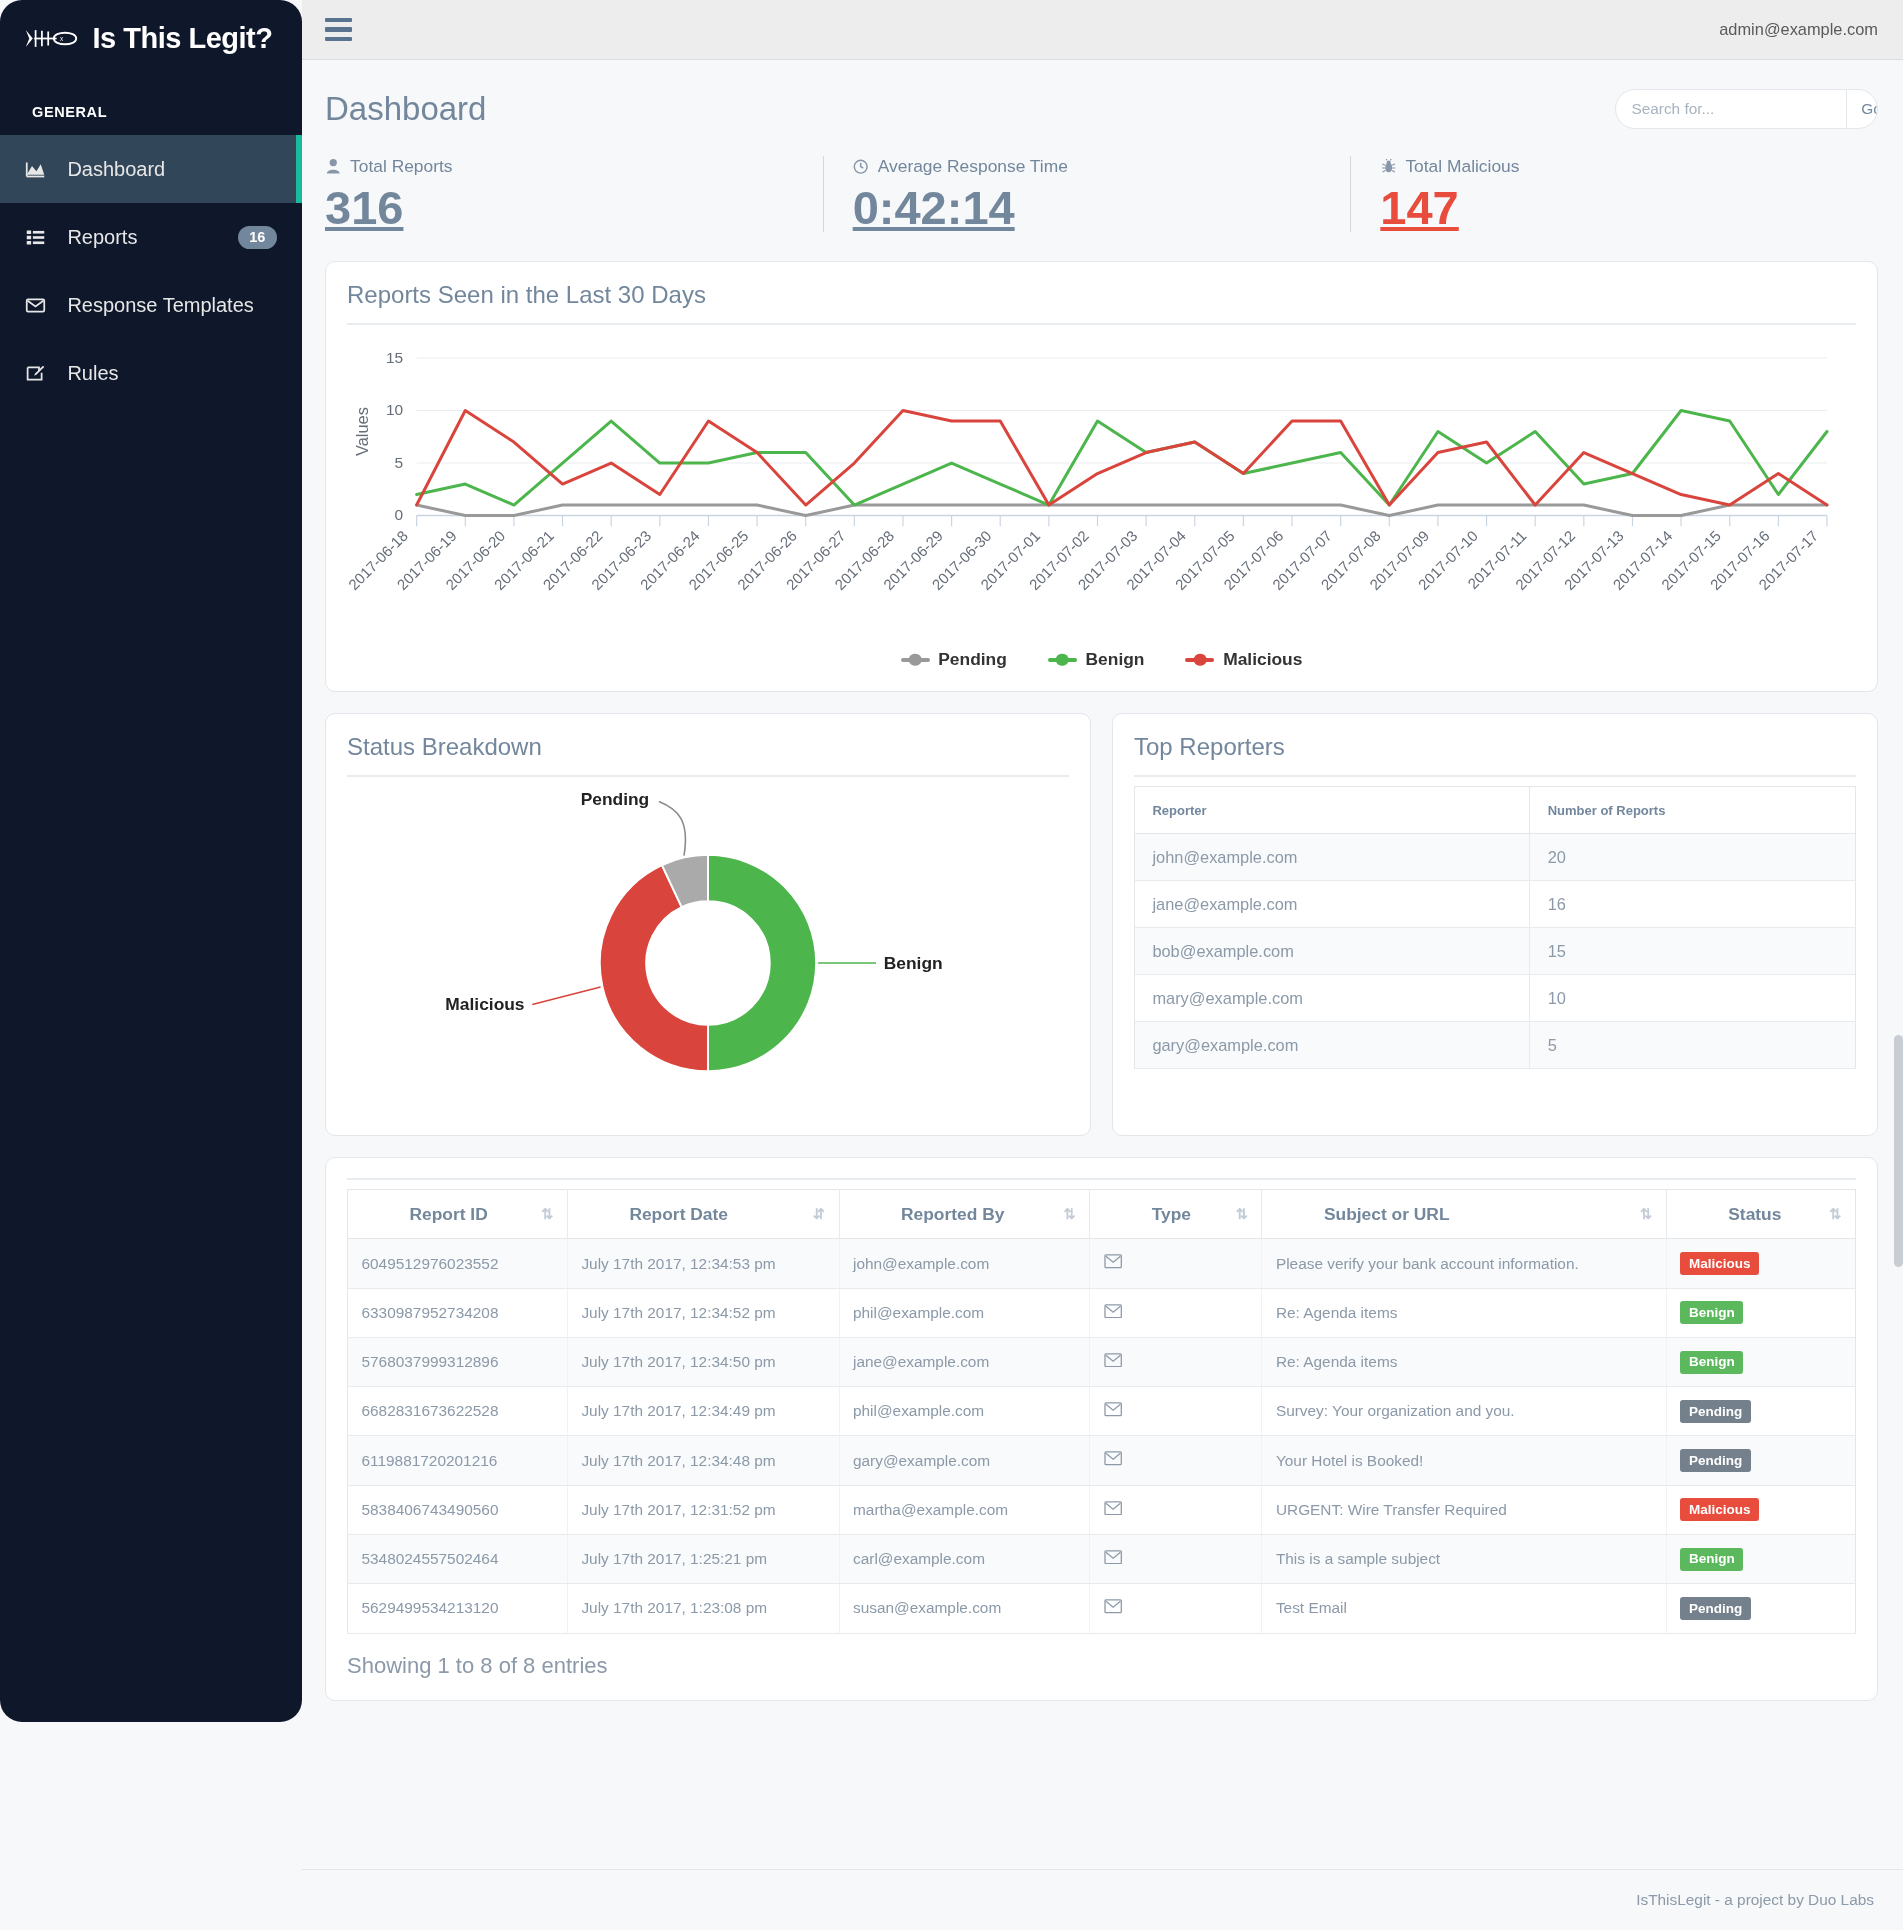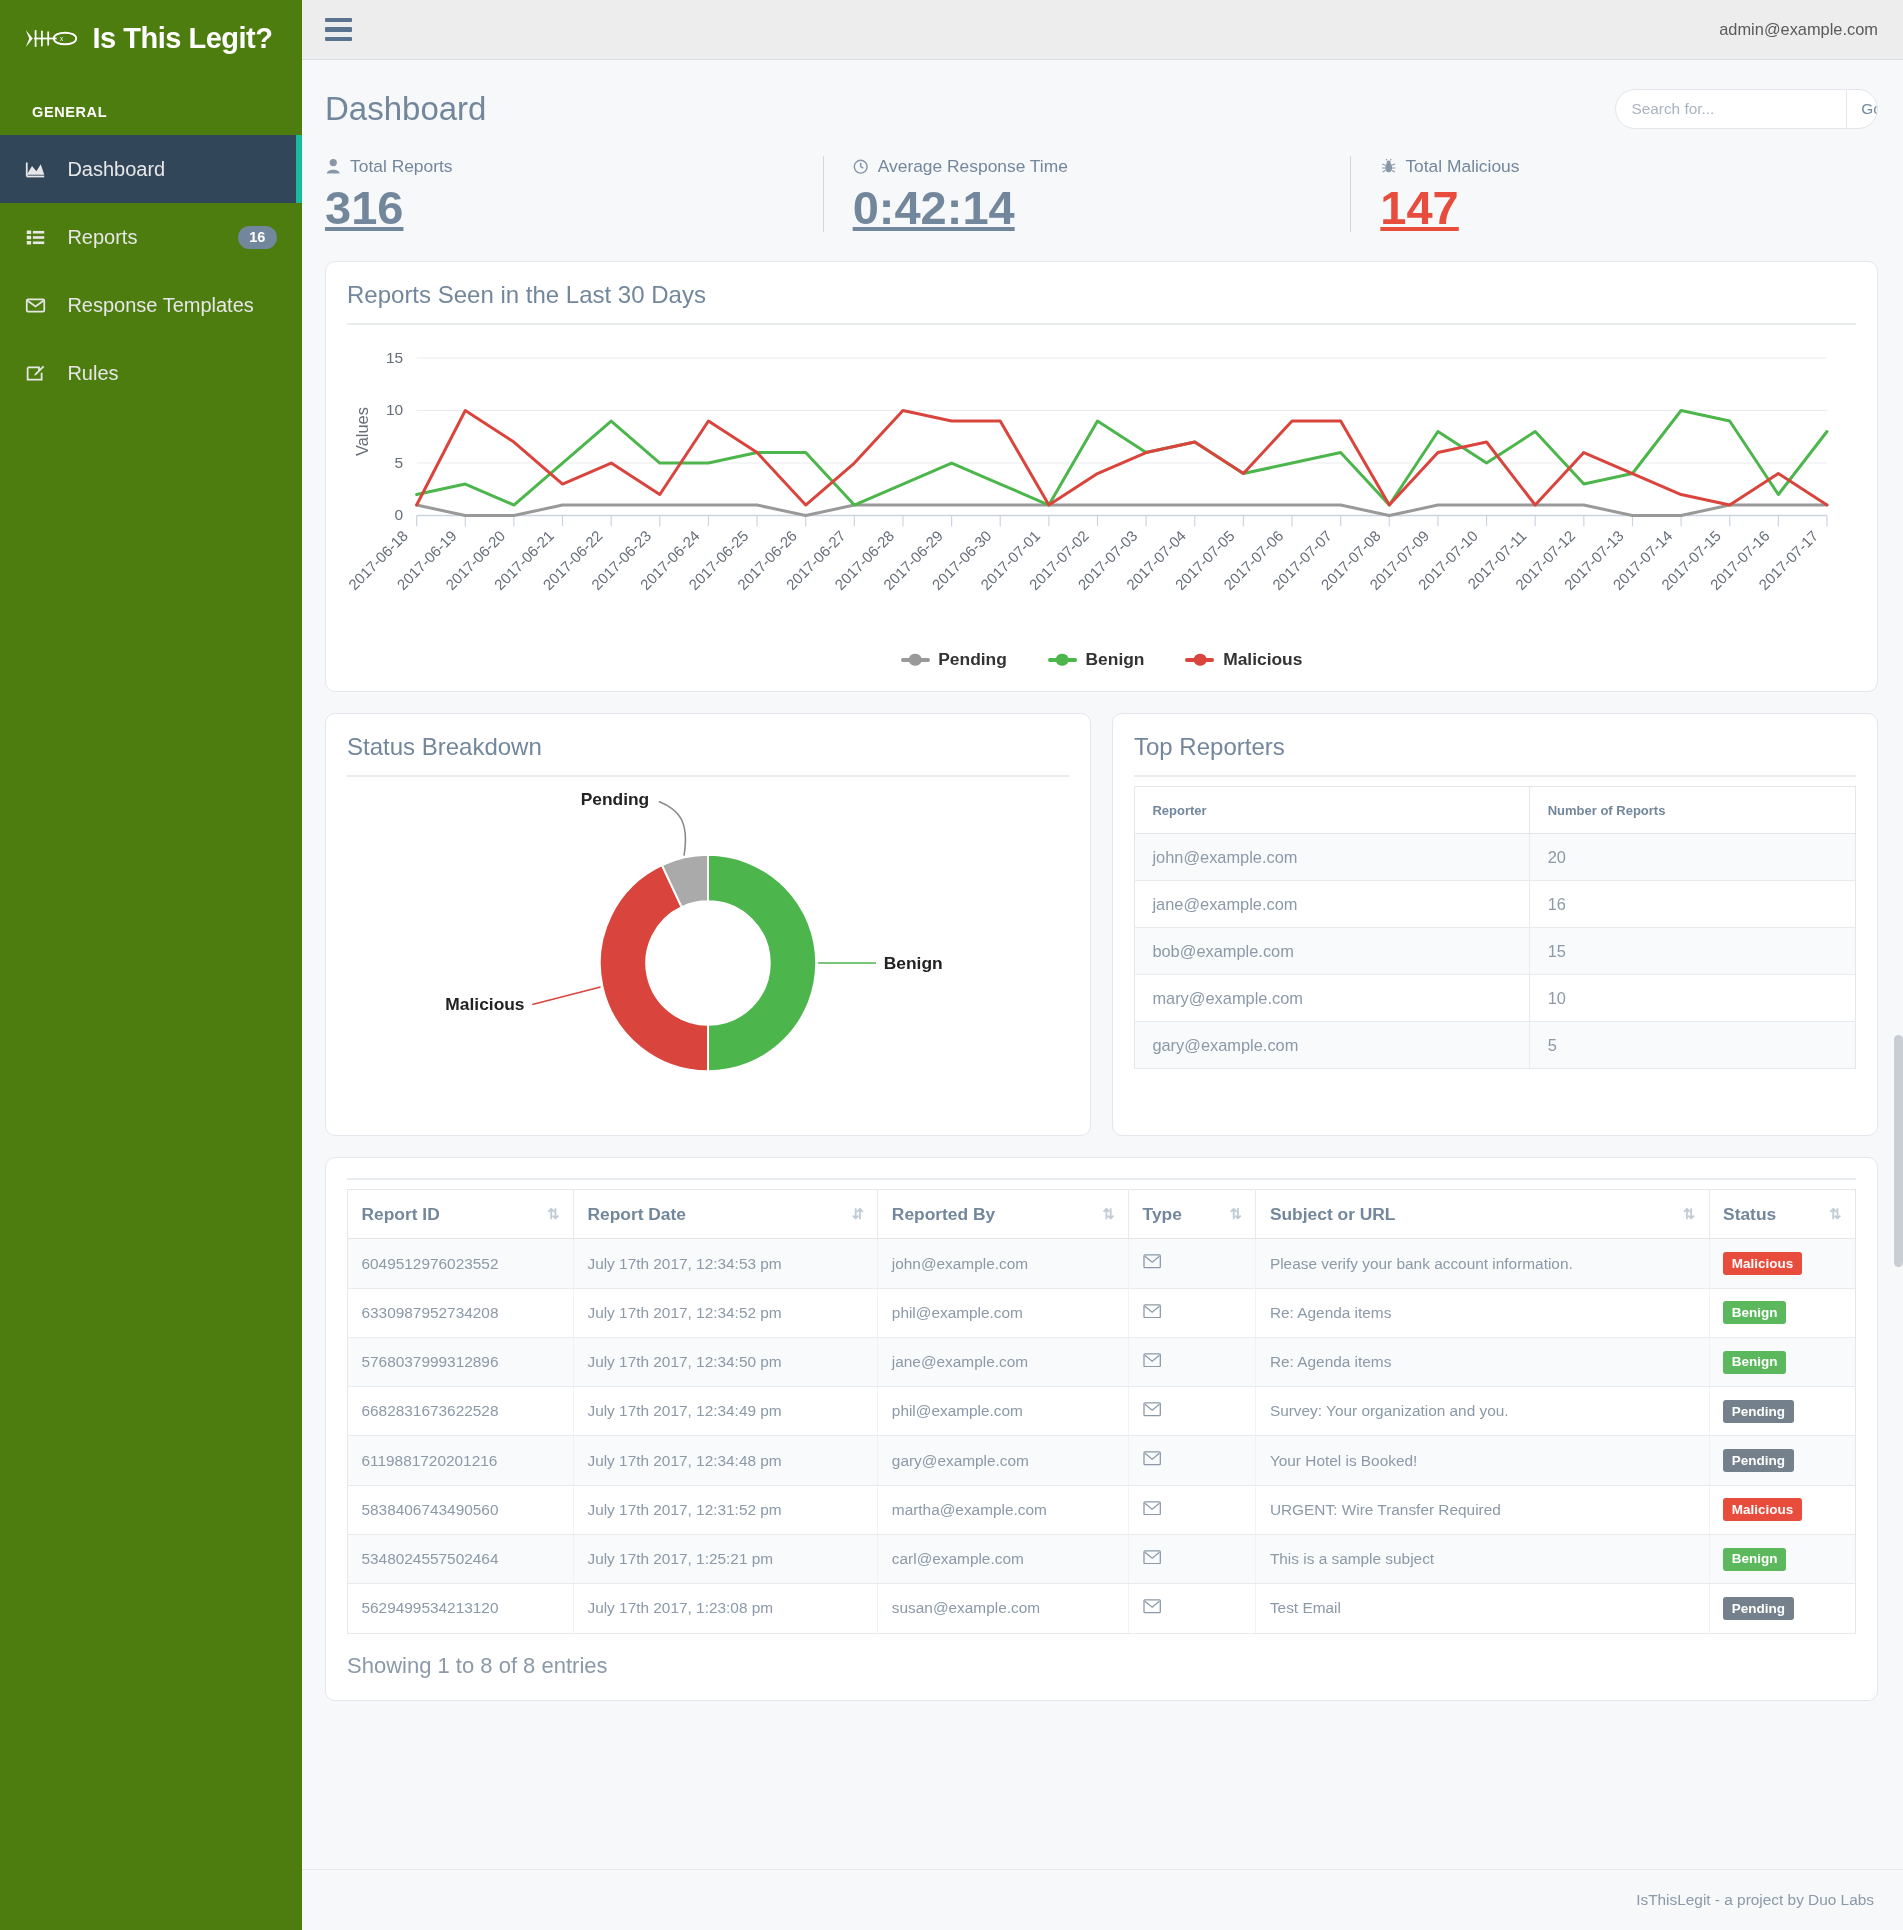--- a/index.html
+++ b/index.html
@@ -7,23 +7,23 @@
   body {
     width: 1903px; height: 1930px;
     font-family: "Liberation Sans", sans-serif;
     background: #ffffff;
     overflow: hidden;
   }
   .app { display:flex; width:1903px; height:1930px; position:relative; background:#f7f8fa; }
 
   
   .sidebar {
-    width: 302px; min-width:302px; height:1930px;
-    background:#4d7c0f; color:#e7e7e7;
-    position:relative; z-index:5;
+    width: 302px; min-width:302px; height:1722px;
+    background:#0f172a; color:#e7e7e7;
+    position:relative; z-index:5;border-radius:22px;
   }
   .brand {
     height: 77px; display:flex; align-items:center; gap:13.5px;
     padding: 0 0 0 23px;
   }
   .brand-logo { width:56px; height:33px; flex:0 0 auto; }
   .brand-title {
     font-size: 29px; font-weight: bold; color:#fff; letter-spacing:-0.5px;
     white-space:nowrap;
   }
@@ -128,21 +128,21 @@
     text-align:left; font-size:17.4px; color:#73879c; font-weight:bold;
     padding: 13.5px 13.5px; border-bottom:1.9px solid #e4e7ea; white-space:nowrap;
   }
   .tbl-reports th + th { border-left:1px solid #e8ebee; }
   .tbl-reports td {
     font-size:15.4px; color:#8b99a8; padding: 12.6px 13.5px; border-bottom:1px solid #e8ebee;
     white-space:nowrap;
   }
   .tbl-reports td + td { border-left:1px solid #f0f2f4; }
   .tbl-reports tbody tr:nth-child(odd) { background:#f9fafb; }
-  .th-inner { display:flex; align-items:center; justify-content:space-between; gap:13.5px; }
+  .th-inner { display:flex; align-items:center; justify-content:space-between; gap:13.5px;margin-left:48px; }
   .sort-ico { color:#c3ccd6; font-size:14.5px; line-height:1; }
 
   .badge {
     display:inline-block; font-size:13.5px; font-weight:bold; color:#fff;
     border-radius:2.9px; padding: 4.8px 8.7px; line-height:1;
   }
   .badge-malicious { background:#e74c3c; }
   .badge-benign { background:#5cb85c; }
   .badge-pending { background:#74808c; }
 

